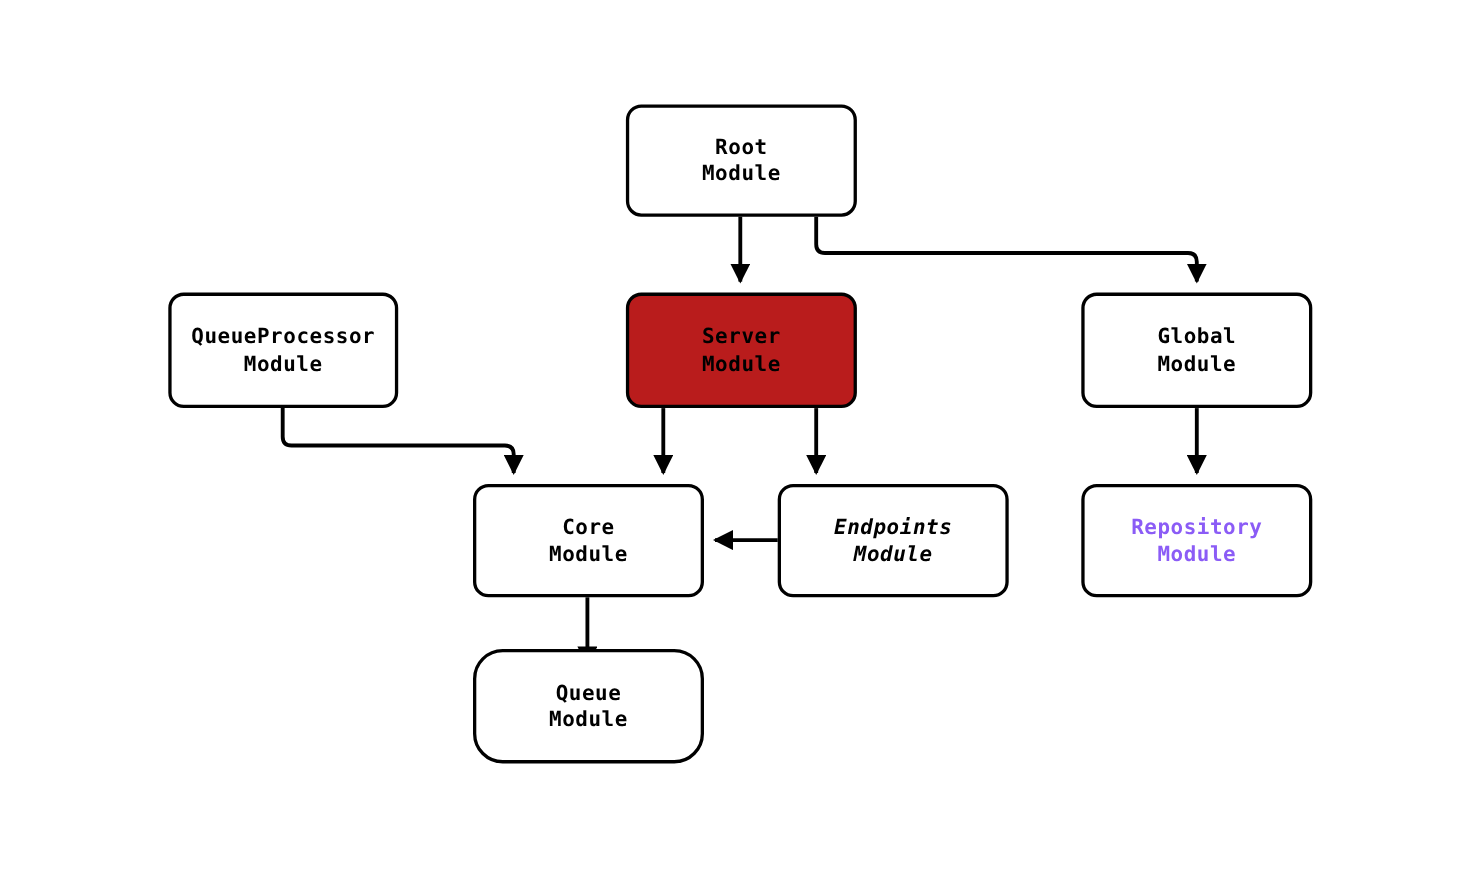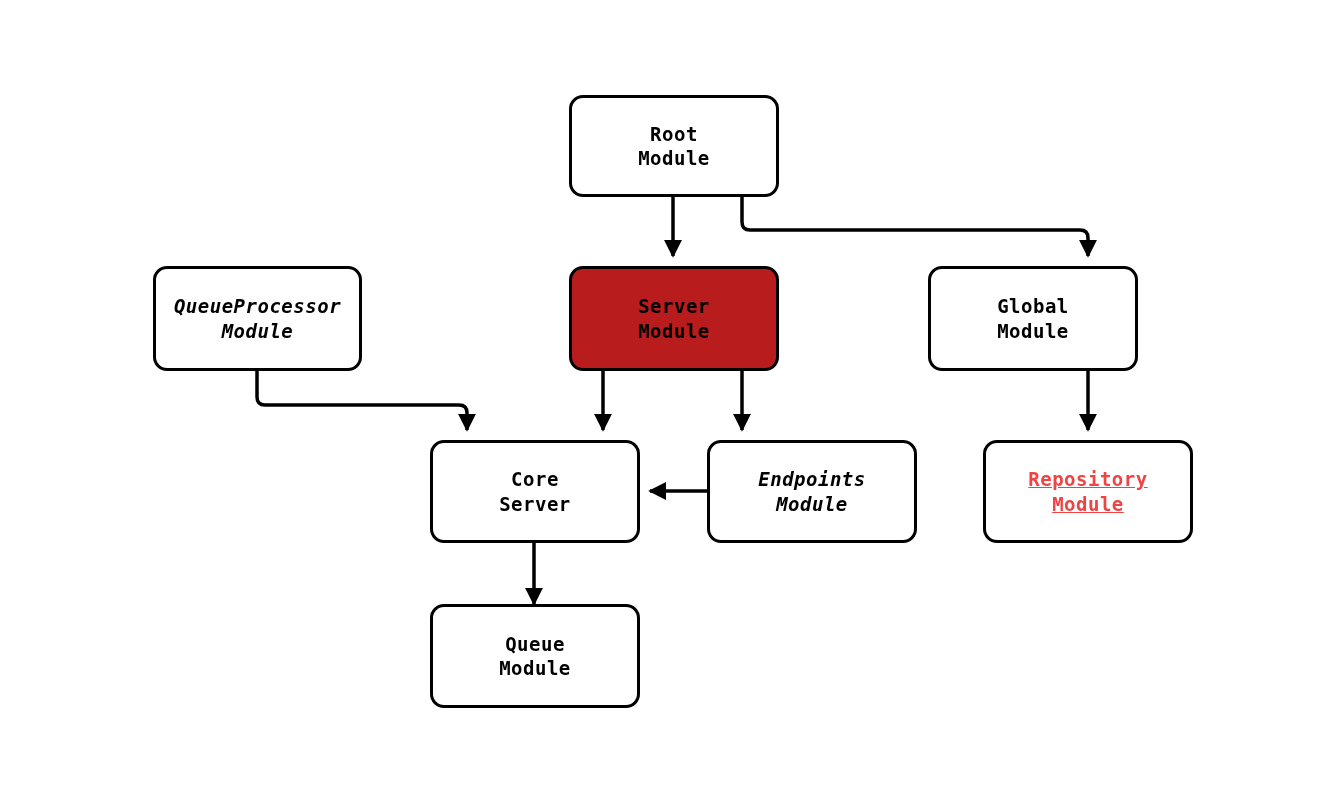--- a/index.html
+++ b/index.html
@@ -70,42 +70,42 @@
         <path d="M 514 543 L 514 604" marker-end="url(#arrowhead)" stroke="#000000"></path>
       </g>
   </svg>
 
   <div id="nodes-group">
       <div class="node" style="left: 549px; top: 95px; width: 210px; height: 102px; border-color: rgb(0, 0, 0); background: rgb(255, 255, 255);">
         <div class="node-label" style="color: rgb(0, 0, 0);">Root
 Module</div>
       </div>
       <div class="node" style="left: 133px; top: 266px; width: 209px; height: 105px; border-color: rgb(0, 0, 0); background: rgb(255, 255, 255);">
-        <div class="node-label" style="color: rgb(0, 0, 0); font-style: italic;">QueueProcessor
+        <div class="node-label" style="color: rgb(0, 0, 0);">QueueProcessor
 Module</div>
       </div>
       <div class="node" style="left: 549px; top: 266px; width: 210px; height: 105px; border-color: rgb(0, 0, 0); background: #b91c1c;">
         <div class="node-label" style="color: rgb(0, 0, 0);">Server
 Module</div>
       </div>
-      <div class="node" style="left: 908px; top: 266px; width: 210px; height: 105px; border-color: rgb(0, 0, 0); background: rgb(255, 255, 255);">
+      <div class="node" style="left: 963px; top: 266px; width: 210px; height: 105px; border-color: rgb(0, 0, 0); background: rgb(255, 255, 255);">
         <div class="node-label" style="color: rgb(0, 0, 0);">Global
 Module</div>
       </div>
       <div class="node" style="left: 410px; top: 440px; width: 210px; height: 103px; border-color: rgb(0, 0, 0); background: rgb(255, 255, 255);">
         <div class="node-label" style="color: rgb(0, 0, 0);">Core
-Server</div>
+Module</div>
       </div>
       <div class="node" style="left: 687px; top: 440px; width: 210px; height: 103px; border-color: rgb(0, 0, 0); background: rgb(255, 255, 255); font-style: italic;">
         <div class="node-label" style="color: rgb(0, 0, 0);">Endpoints
 Module</div>
       </div>
       <div class="node" style="left: 963px; top: 440px; width: 210px; height: 103px; border-color: rgb(0, 0, 0); background: rgb(255, 255, 255);">
-        <div class="node-label" style="color: #ef4444; text-decoration: underline;">Repository
+        <div class="node-label" style="color: #8b5cf6;">Repository
 Module</div>
       </div>
-      <div class="node" style="left: 410px; top: 604px; width: 210px; height: 104px; border-color: rgb(0, 0, 0); background: rgb(255, 255, 255);">
+      <div class="node" style="left: 410px; top: 590px; width: 210px; height: 104px; border-color: rgb(0, 0, 0); background: rgb(255, 255, 255); border-radius: 27px;">
         <div class="node-label" style="color: rgb(0, 0, 0);">Queue
 Module</div>
       </div>
     </div>
 
 </div>
 
 </body></html>

